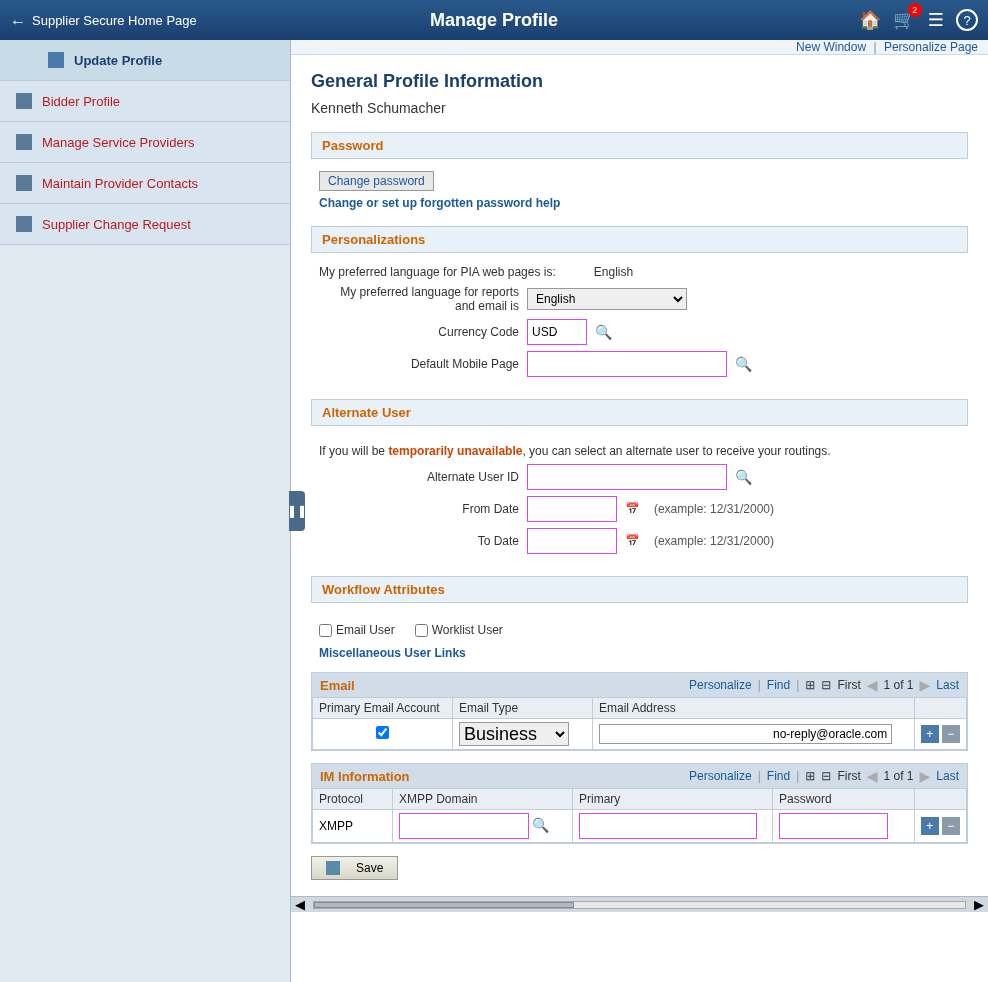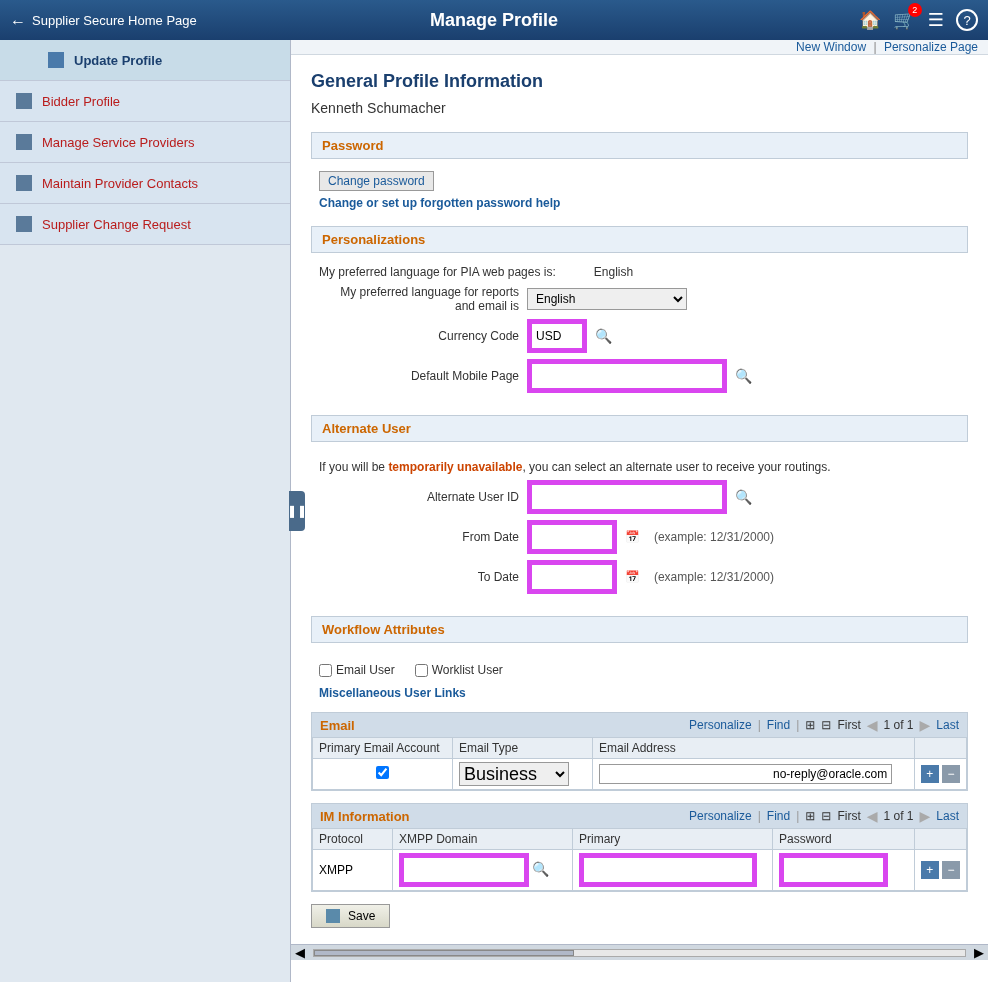--- a/index.html
+++ b/index.html
@@ -178,24 +178,24 @@
       color: #333;
       font-size: 12px;
       text-align: right;
       min-width: 200px;
     }
     .form-value {
       color: #333;
       font-size: 12px;
     }
     .form-input {
-      border: 5px solid #d946ef;
+      border: 1px solid #d946ef;
       padding: 2px 4px;
       font-size: 12px;
-      height: 34px;
+      height: 26px;
     }
     .form-select {
       border: 1px solid #999;
       padding: 2px 4px;
       font-size: 12px;
       height: 22px;
       width: 160px;
     }
     .link-btn {
       border: 1px solid #999;
@@ -325,21 +325,21 @@
 
     
     .save-btn {
       background: linear-gradient(to bottom, #f0f0e8, #d8d8c8);
       border: 1px solid #999;
       padding: 4px 14px;
       font-size: 12px;
       cursor: pointer;
       display: flex;
       align-items: center;
-      gap: 8px;
+      gap: 16px;
       margin-top: 12px;
     }
     .save-icon {
       width: 14px;
       height: 14px;
       background: #5a8aaa;
       display: inline-block;
     }
 
     

